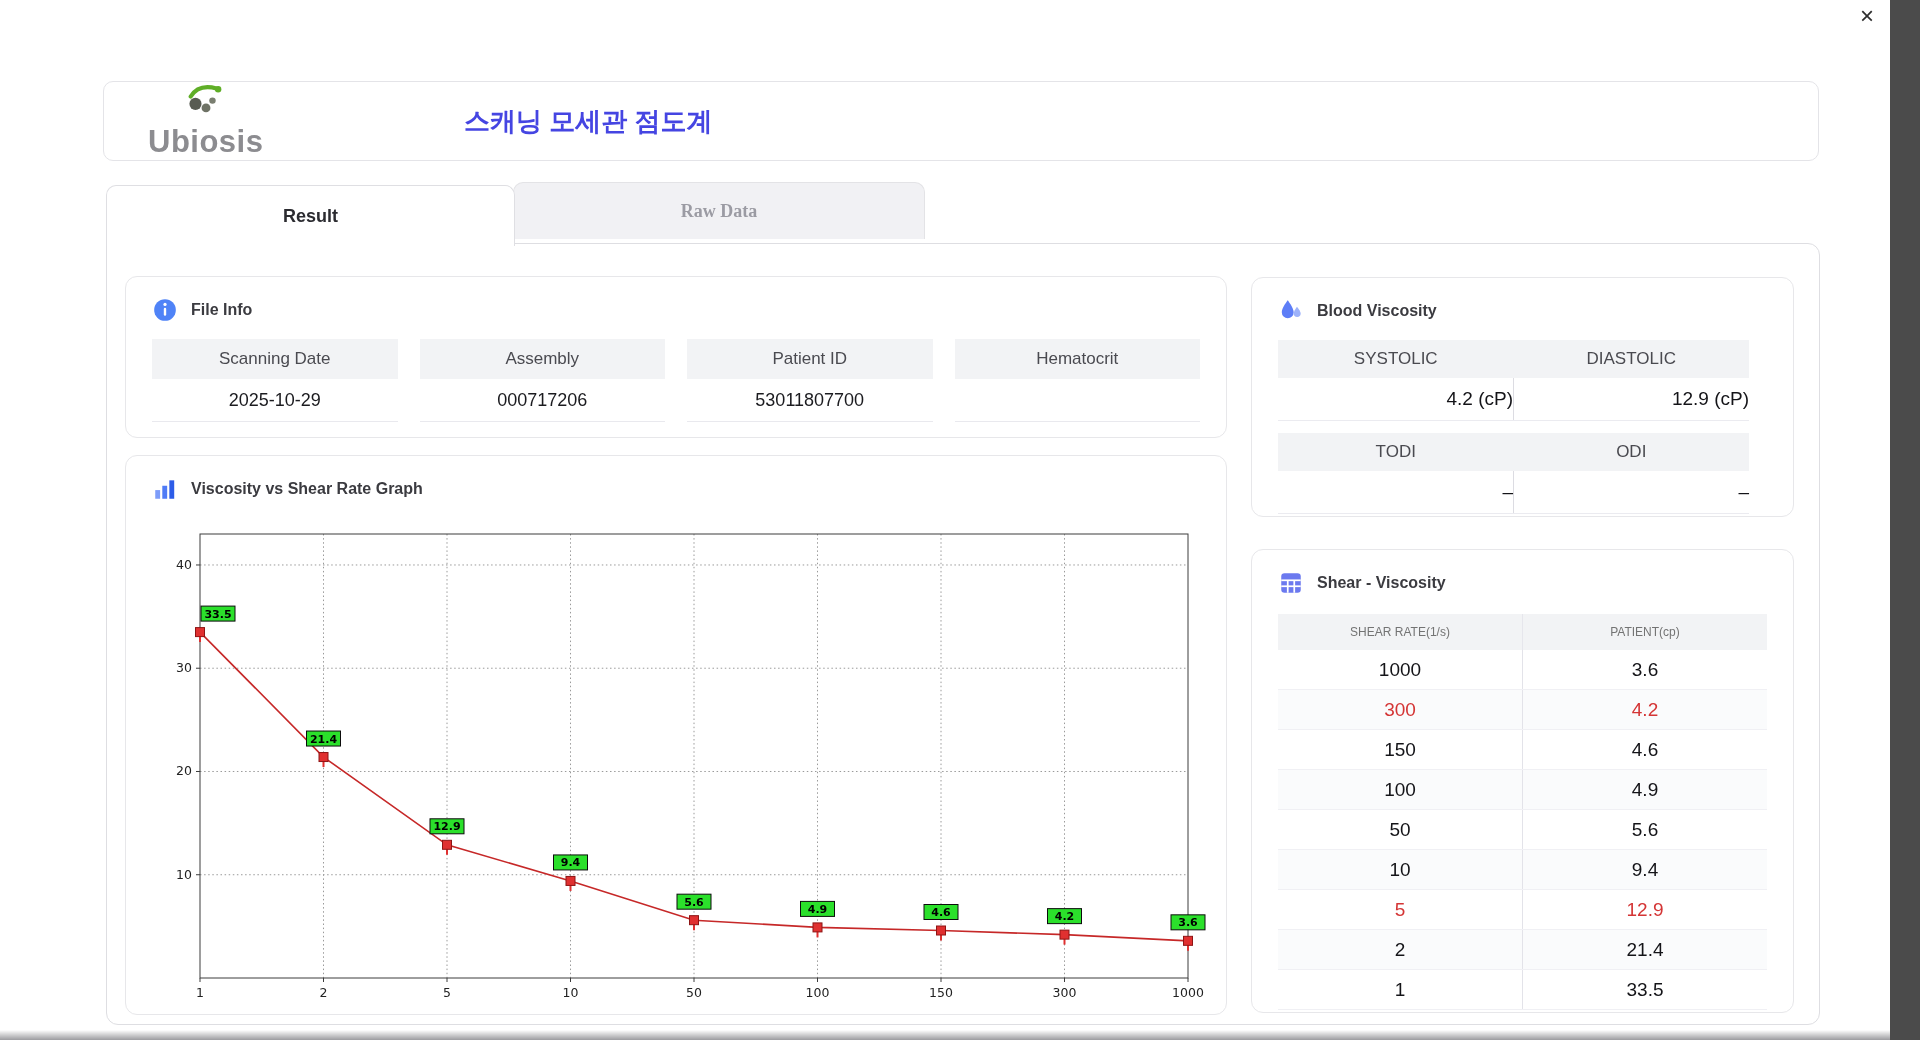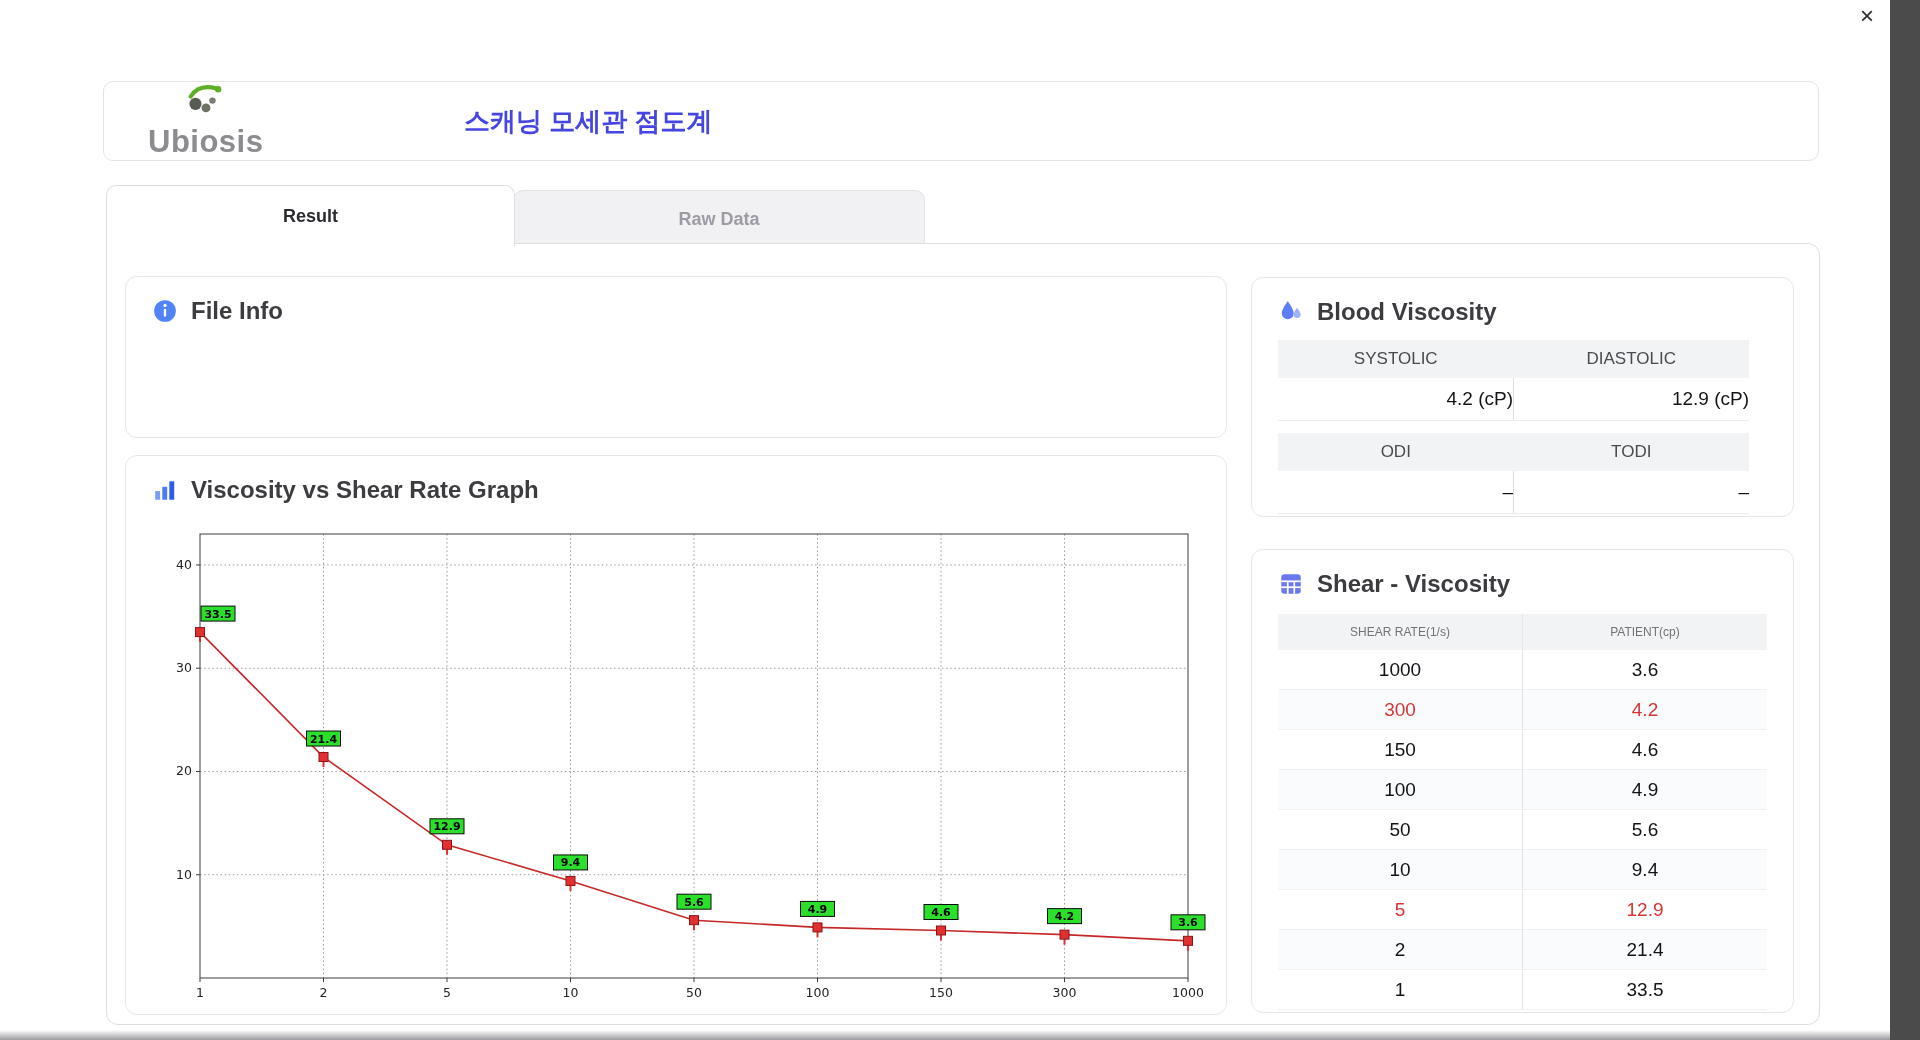--- a/index.html
+++ b/index.html
@@ -20,30 +20,30 @@
   .logo-text{font-size:31px;font-weight:600;color:#8c8c90;letter-spacing:.5px;}
   .app-title{position:absolute;left:360px;top:0;height:78px;display:flex;align-items:center;
              font-size:26px;font-weight:bold;color:#4545e2;}
 
   
   .tab{position:absolute;display:flex;align-items:center;justify-content:center;
        font-size:18px;font-weight:bold;cursor:pointer;}
   .tab-result{left:106px;top:185px;width:407px;height:60px;background:#fff;
               border:1px solid #dfdfe3;border-bottom:none;border-radius:10px 10px 0 0;
               color:#2b2b30;z-index:4;}
-  .tab-raw{left:513px;top:190px;width:410px;height:56px;background:#f1f1f4;
+  .tab-raw{left:513px;top:182px;width:410px;height:56px;background:#f1f1f4;
            border:1px solid #e3e3e6;border-bottom:none;border-radius:10px 10px 0 0;
-           color:#9b9ba3;z-index:2;}
+           color:#9b9ba3;z-index:2;font-family:Liberation Serif, serif;}
 
   .main-card{position:absolute;left:106px;top:243px;width:1712px;height:780px;background:#fff;
              border:1px solid #dedee2;border-radius:0 12px 12px 12px;z-index:3;}
 
   .card{position:absolute;background:#fff;border:1px solid #e7e7ea;border-radius:12px;z-index:5;}
   .card-title{display:flex;align-items:center;gap:13px;padding:20px 26px 0;
-              font-size:24px;font-weight:bold;color:#3b3b40;}
+              font-size:16px;font-weight:bold;color:#3b3b40;}
 
   
   .file-info{left:125px;top:276px;width:1100px;height:160px;}
   .fields{position:absolute;left:26px;right:26px;top:62px;display:flex;gap:22px;}
   .field{flex:1;}
   .field-label{height:40px;line-height:40px;text-align:center;background:#f2f3f5;
                color:#4a4a50;font-size:17px;}
   .field-value{height:42px;line-height:42px;text-align:center;color:#1b1b1f;font-size:18px;
                border-bottom:1px solid #e9e9ee;}
 
@@ -112,20 +112,38 @@
 <div class="main-card"></div>
 
 <div class="card file-info">
   <div class="card-title">
     <svg width="26" height="26" viewBox="0 0 24 24">
       <circle cx="12" cy="12" r="10" fill="#4f83f7"></circle>
       <rect x="10.9" y="10" width="2.2" height="7.2" rx="1.1" fill="#fff"></rect>
       <circle cx="12" cy="6.9" r="1.5" fill="#fff"></circle>
     </svg>
     <span>File Info</span>
+  </div>
+  <div class="fields">
+    <div class="field">
+      <div class="field-label">Scanning Date</div>
+      <div class="field-value">2025-10-29</div>
+    </div>
+    <div class="field">
+      <div class="field-label">Assembly</div>
+      <div class="field-value">000717206</div>
+    </div>
+    <div class="field">
+      <div class="field-label">Patient ID</div>
+      <div class="field-value">53011807700</div>
+    </div>
+    <div class="field">
+      <div class="field-label">Hematocrit</div>
+      <div class="field-value"></div>
+    </div>
   </div>
 </div>
 
 <div class="card graph-card">
   <div class="card-title">
     <svg width="26" height="26" viewBox="0 0 24 24">
       <rect x="3" y="13" width="4.5" height="8" fill="#7d9cf9"></rect>
       <rect x="9.5" y="9" width="4.5" height="12" fill="#4f7bf6"></rect>
       <rect x="16" y="4" width="4.5" height="17" fill="#2d5ce8"></rect>
     </svg>
@@ -226,22 +244,22 @@
         <div>SYSTOLIC</div>
         <div>DIASTOLIC</div>
       </div>
       <div class="bv-vals">
         <div>4.2 (cP)</div>
         <div>12.9 (cP)</div>
       </div>
     </div>
     <div class="bv-pair">
       <div class="bv-head">
+        <div>TODI</div>
         <div>ODI</div>
-        <div>TODI</div>
       </div>
       <div class="bv-vals">
         <div>–</div>
         <div>–</div>
       </div>
     </div>
   </div>
 </div>
 
 <div class="card shear-card">

